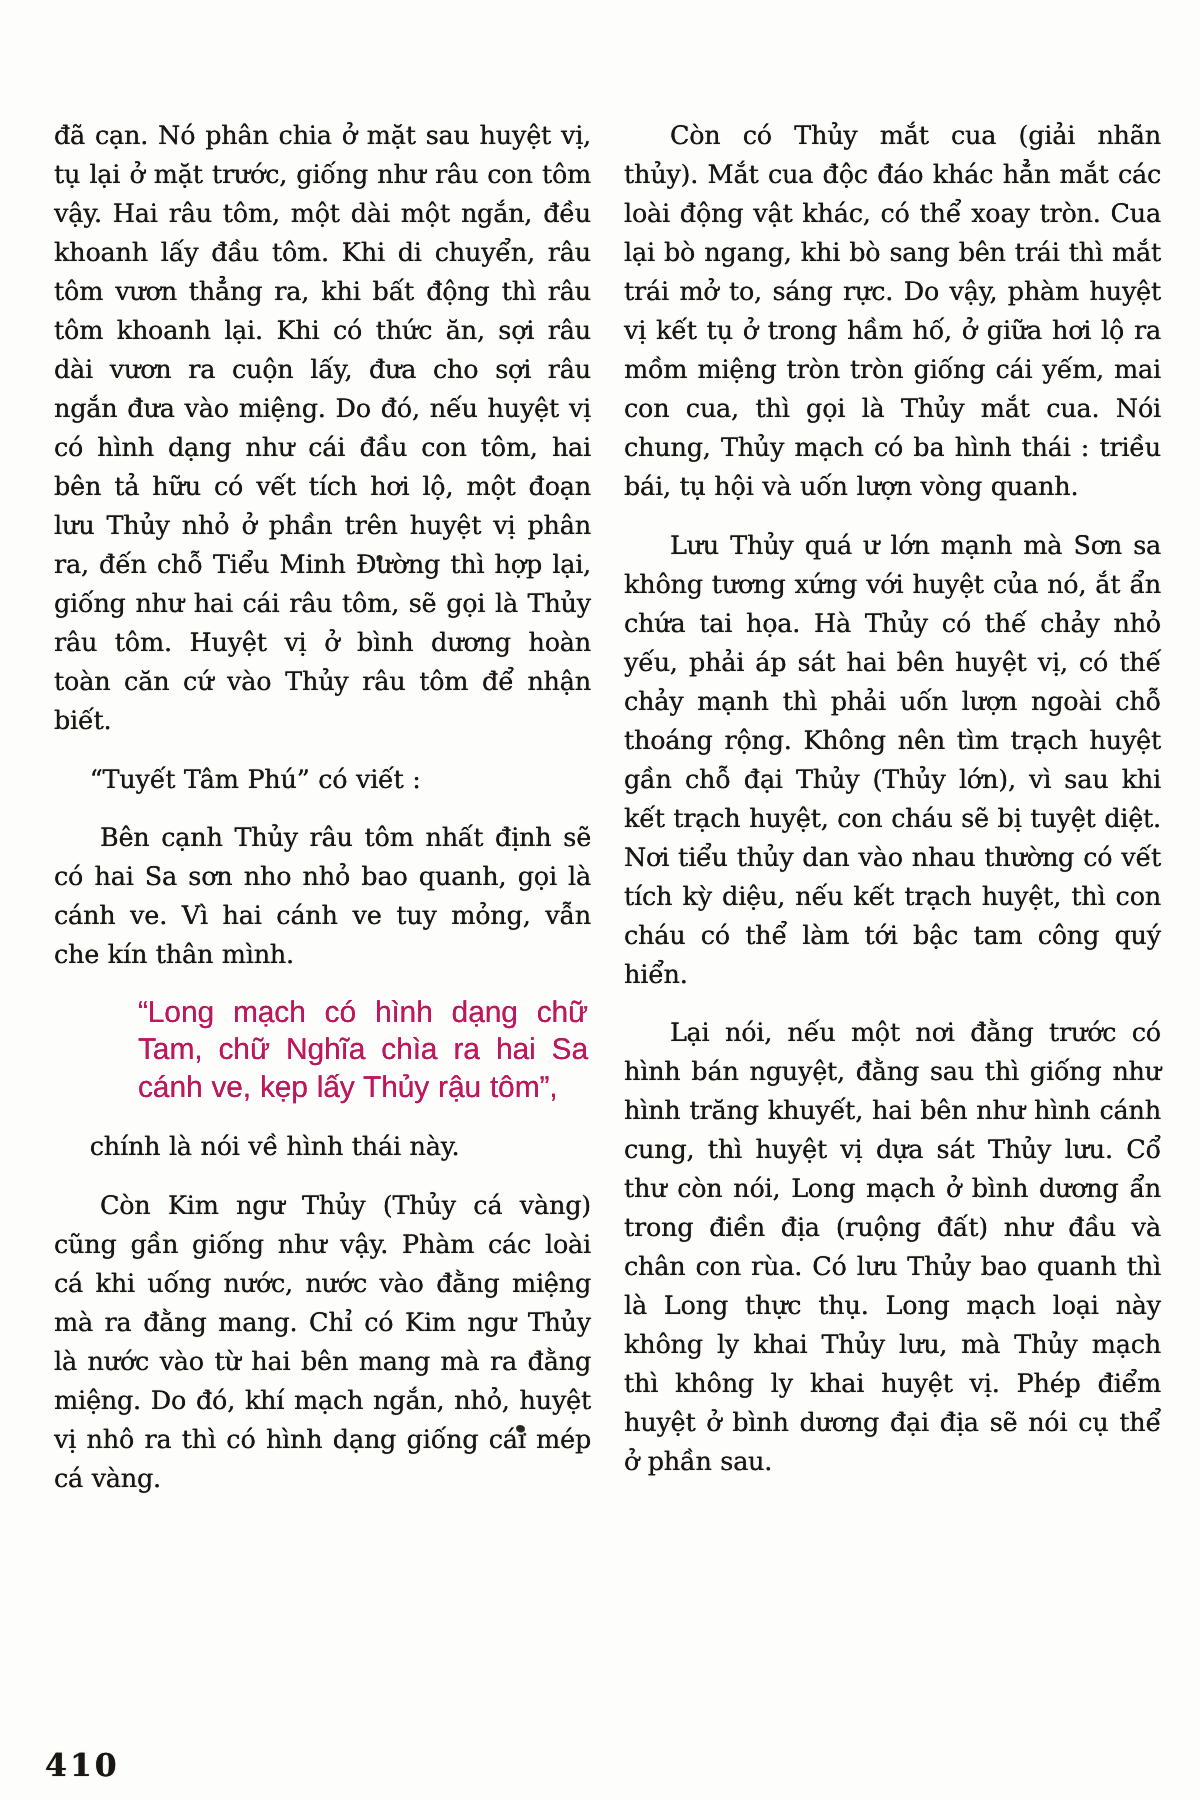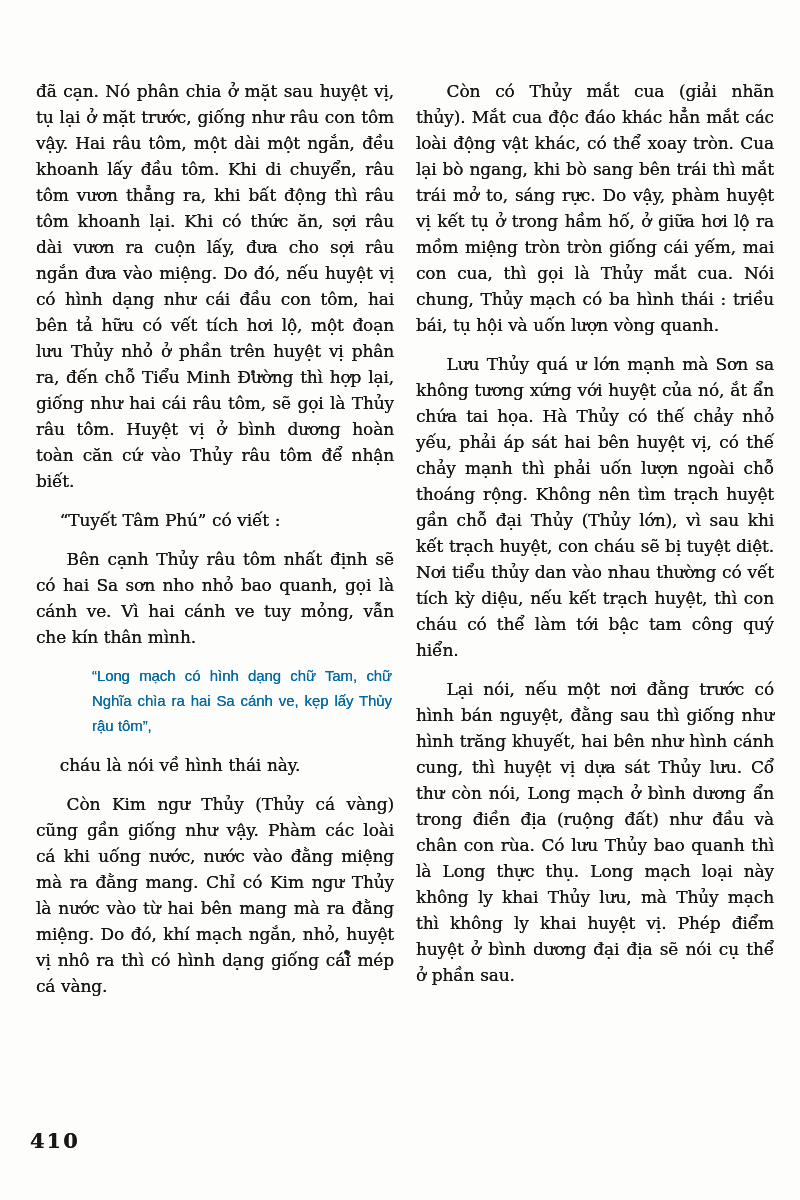--- a/index.html
+++ b/index.html
@@ -41,32 +41,32 @@
     text-indent: 0;
   }
   .par.small-indent {
     text-indent: 1.4em;
     text-align: left;
   }
   .quote {
     margin: 2px 0 14px 56px;
     width: 300px;
     font-family: "Liberation Sans", sans-serif;
-    font-size: 15px;
+    font-size: 20px;
     line-height: 25px;
     text-align: justify;
     text-indent: 0;
     letter-spacing: -0.1px;
     text-shadow: 0 0 0.3px currentColor;
-    color: #0369a1;
+    color: #be185d;
   }
   .page-number {
     position: absolute;
     left: 30px;
-    top: 1128px;
+    top: 1164px;
     font-size: 21px;
     font-weight: bold;
     letter-spacing: 2px;
     text-shadow: 0 0 0.5px currentColor;
   }
   .speck {
     position: absolute;
     background: #2a2723;
     border-radius: 50%;
   }
@@ -87,21 +87,21 @@
 
 <div class="page">
 
   <div class="columns">
 
     <div class="col">
       <p class="par no-indent">đã cạn. Nó phân chia ở mặt sau huyệt vị, tụ lại ở mặt trước, giống như râu con tôm vậy. Hai râu tôm, một dài một ngắn, đều khoanh lấy đầu tôm. Khi di chuyển, râu tôm vươn thẳng ra, khi bất động thì râu tôm khoanh lại. Khi có thức ăn, sợi râu dài vươn ra cuộn lấy, đưa cho sợi râu ngắn đưa vào miệng. Do đó, nếu huyệt vị có hình dạng như cái đầu con tôm, hai bên tả hữu có vết tích hơi lộ, một đoạn lưu Thủy nhỏ ở phần trên huyệt vị phân ra, đến chỗ Tiểu Minh Đường thì hợp lại, giống như hai cái râu tôm, sẽ gọi là Thủy râu tôm. Huyệt vị ở bình dương hoàn toàn căn cứ vào Thủy râu tôm để nhận biết.</p>
       <p class="par small-indent">“Tuyết Tâm Phú” có viết :</p>
       <p class="par">Bên cạnh Thủy râu tôm nhất định sẽ có hai Sa sơn nho nhỏ bao quanh, gọi là cánh ve. Vì hai cánh ve tuy mỏng, vẫn che kín thân mình.</p>
       <p class="par quote">“Long mạch có hình dạng chữ Tam, chữ Nghĩa chìa ra hai Sa cánh ve, kẹp lấy Thủy rậu tôm”,</p>
-      <p class="par small-indent">cháu là nói về hình thái này.</p>
+      <p class="par small-indent">chính là nói về hình thái này.</p>
       <p class="par">Còn Kim ngư Thủy (Thủy cá vàng) cũng gần giống như vậy. Phàm các loài cá khi uống nước, nước vào đằng miệng mà ra đằng mang. Chỉ có Kim ngư Thủy là nước vào từ hai bên mang mà ra đằng miệng. Do đó, khí mạch ngắn, nhỏ, huyệt vị nhô ra thì có hình dạng giống cái mép cá vàng.</p>
     </div>
 
     <div class="col">
       <p class="par">Còn có Thủy mắt cua (giải nhãn thủy). Mắt cua độc đáo khác hẳn mắt các loài động vật khác, có thể xoay tròn. Cua lại bò ngang, khi bò sang bên trái thì mắt trái mở to, sáng rực. Do vậy, phàm huyệt vị kết tụ ở trong hầm hố, ở giữa hơi lộ ra mồm miệng tròn tròn giống cái yếm, mai con cua, thì gọi là Thủy mắt cua. Nói chung, Thủy mạch có ba hình thái : triều bái, tụ hội và uốn lượn vòng quanh.</p>
       <p class="par">Lưu Thủy quá ư lớn mạnh mà Sơn sa không tương xứng với huyệt của nó, ắt ẩn chứa tai họa. Hà Thủy có thế chảy nhỏ yếu, phải áp sát hai bên huyệt vị, có thế chảy mạnh thì phải uốn lượn ngoài chỗ thoáng rộng. Không nên tìm trạch huyệt gần chỗ đại Thủy (Thủy lớn), vì sau khi kết trạch huyệt, con cháu sẽ bị tuyệt diệt. Nơi tiểu thủy dan vào nhau thường có vết tích kỳ diệu, nếu kết trạch huyệt, thì con cháu có thể làm tới bậc tam công quý hiển.</p>
       <p class="par">Lại nói, nếu một nơi đằng trước có hình bán nguyệt, đằng sau thì giống như hình trăng khuyết, hai bên như hình cánh cung, thì huyệt vị dựa sát Thủy lưu. Cổ thư còn nói, Long mạch ở bình dương ẩn trong điền địa (ruộng đất) như đầu và chân con rùa. Có lưu Thủy bao quanh thì là Long thực thụ. Long mạch loại này không ly khai Thủy lưu, mà Thủy mạch thì không ly khai huyệt vị. Phép điểm huyệt ở bình dương đại địa sẽ nói cụ thể ở phần sau.</p>
     </div>
 
   </div>

